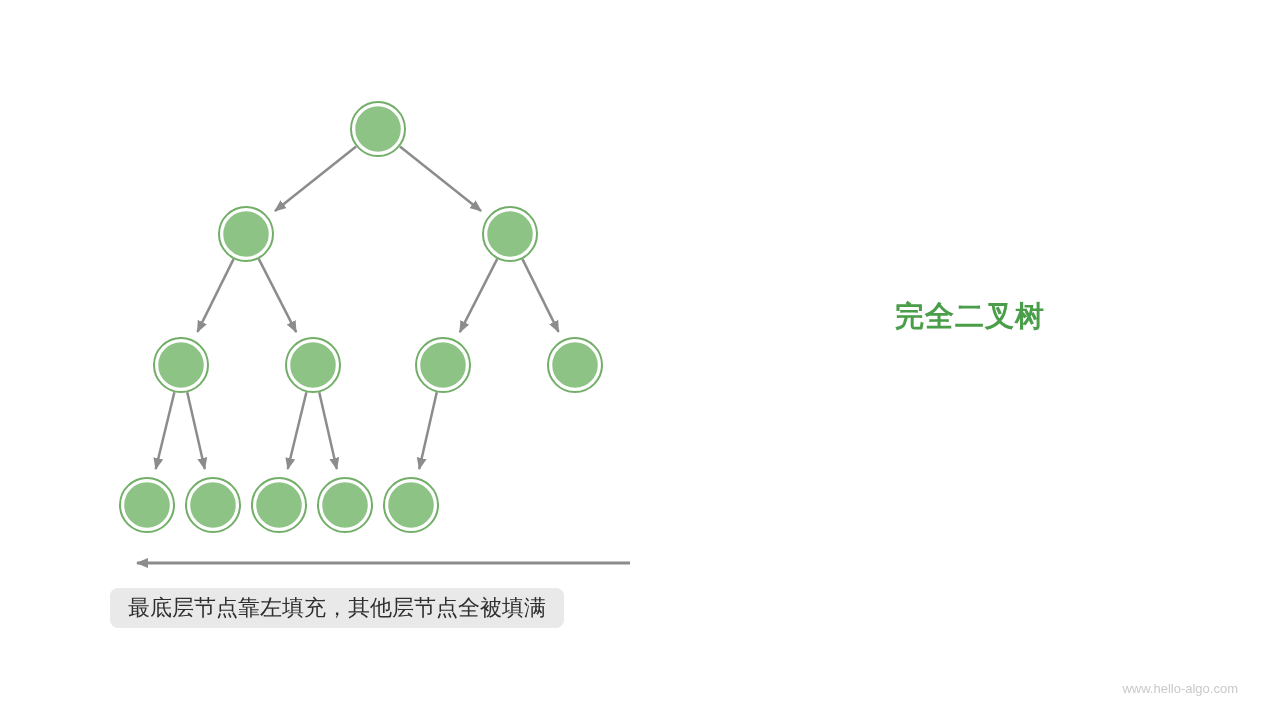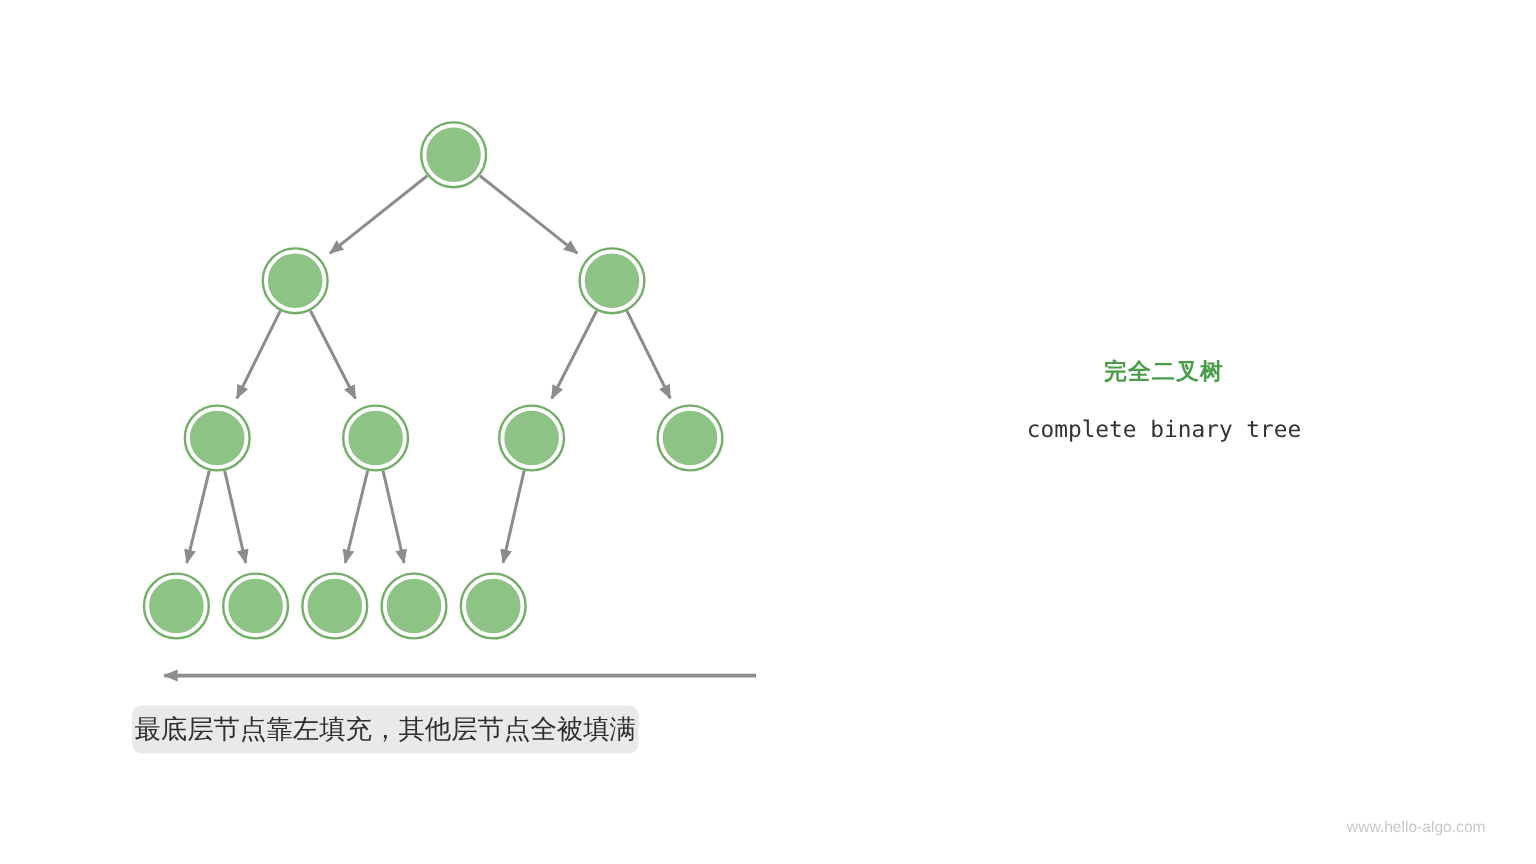--- a/index.html
+++ b/index.html
@@ -13,37 +13,37 @@
   }
   #tree-svg {
     position: absolute;
     left: 0; top: 0;
     width: 1280px; height: 720px;
   }
   .overlay { position: absolute; z-index: 2; }
   #title-zh {
     left: 830px; top: 297px; width: 280px;
     text-align: center;
-    font-size: 19px;
+    font-size: 29px;
     font-weight: bold;
     letter-spacing: 1px;
   }
   #title-en {
     left: 790px; top: 347px; width: 360px;
     text-align: center;
     font-size: 19px;
     color: #333333;
     font-family: "DejaVu Sans Mono", "Liberation Mono", monospace;
   }
   #caption-box {
     left: 110px; top: 588px;
     height: 40px;
     display: flex;
     align-items: center;
-    padding: 0 2px;
+    padding: 0 18px;
     border-radius: 8px;
     background: #e9e9e9;
     font-size: 22px;
     color: #2f2f2f;
     white-space: nowrap;
   }
   #watermark {
     right: 42px; bottom: 24px;
     font-size: 13px;
     color: #c9c9c9;
@@ -118,21 +118,20 @@
       </g>
       <g>
         <circle cx="411" cy="505" r="27" fill="none" stroke="#72ae68" stroke-width="2"></circle>
         <circle cx="411" cy="505" r="24" fill="#8dc385" stroke="#ffffff" stroke-width="2.5"></circle>
       </g>
       <line x1="630" y1="563" x2="137" y2="563" stroke="#8c8c8c" stroke-width="3" marker-end="url(#arrowhead)"></line>
     </svg>
 
   <div id="title-zh" class="overlay" style="color: rgb(74, 158, 74);">完全二叉树</div>
 
-  <div id="title-en" class="overlay">complete binary tree</div>
 
   <div id="caption-box" class="overlay" style="background: rgb(233, 233, 233);">
     <span>最底层节点靠左填充，其他层节点全被填满</span>
   </div>
 
   <div id="watermark" class="overlay">www.hello-algo.com</div>
 
 </div>
 
 </body></html>

